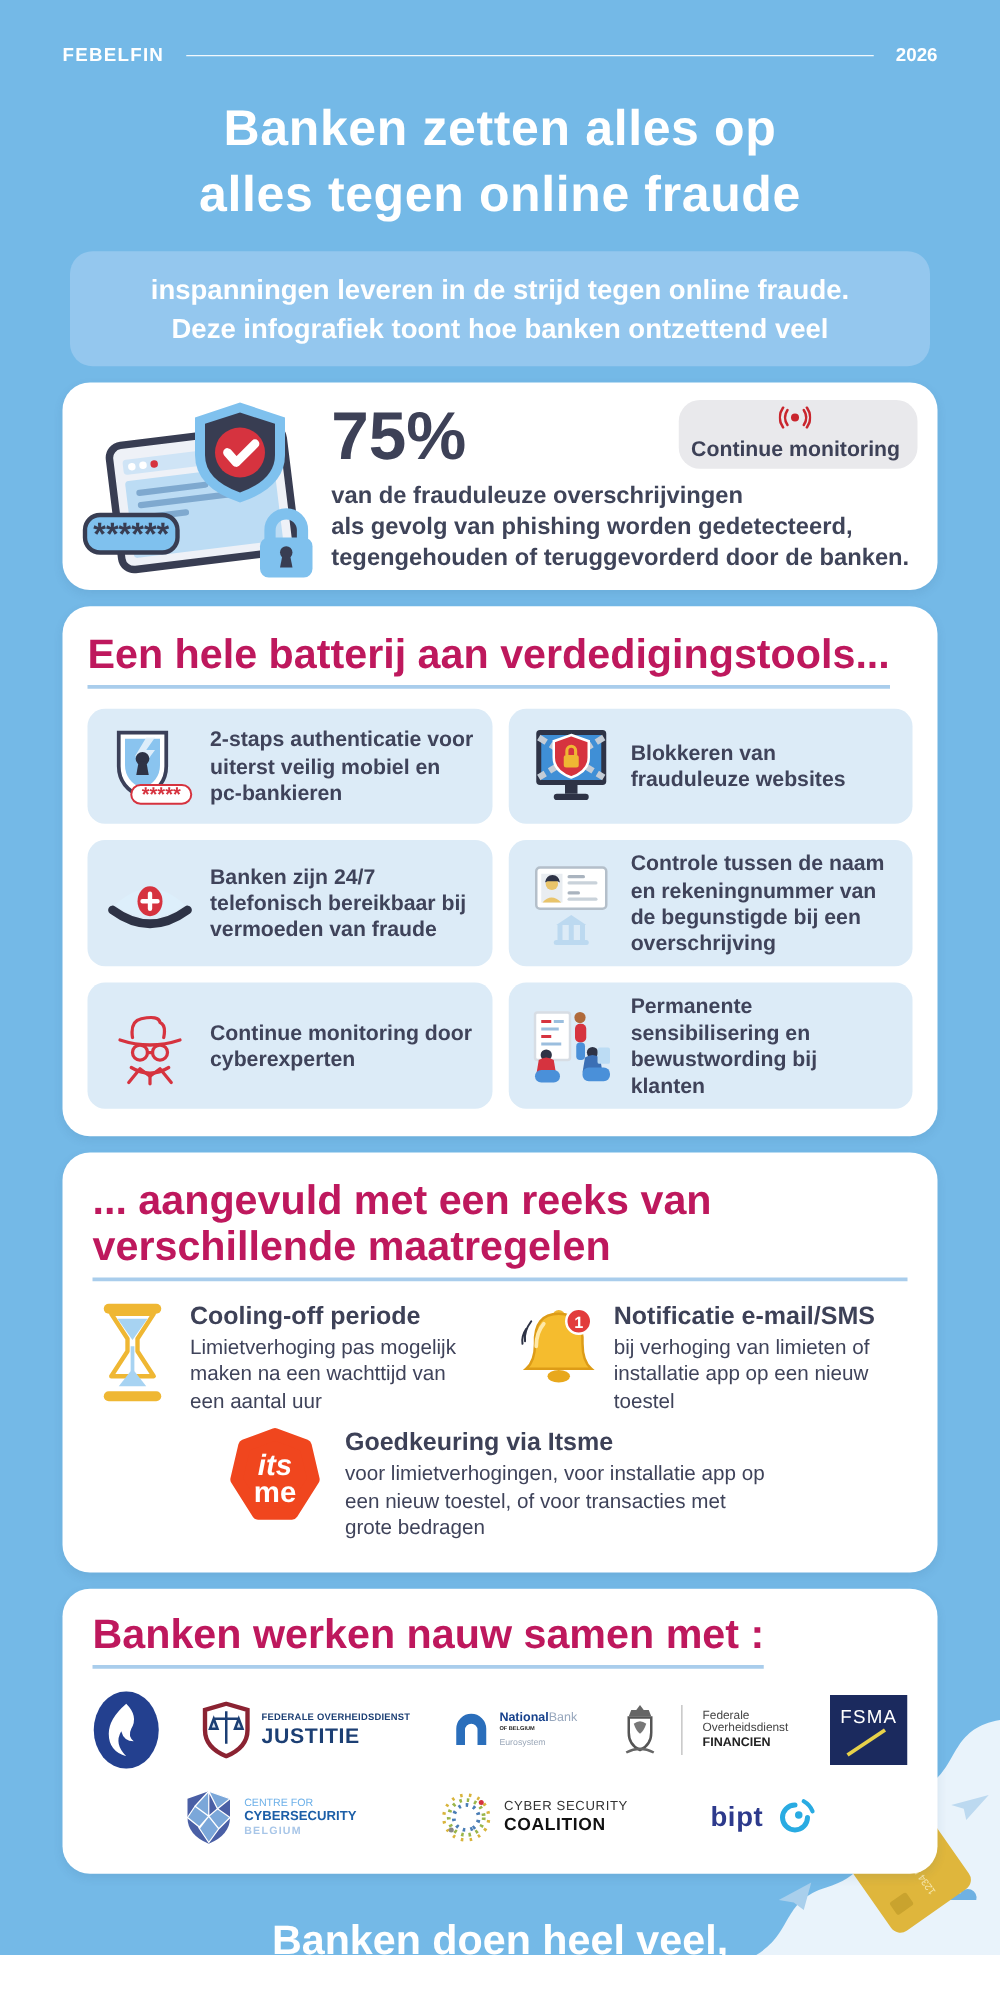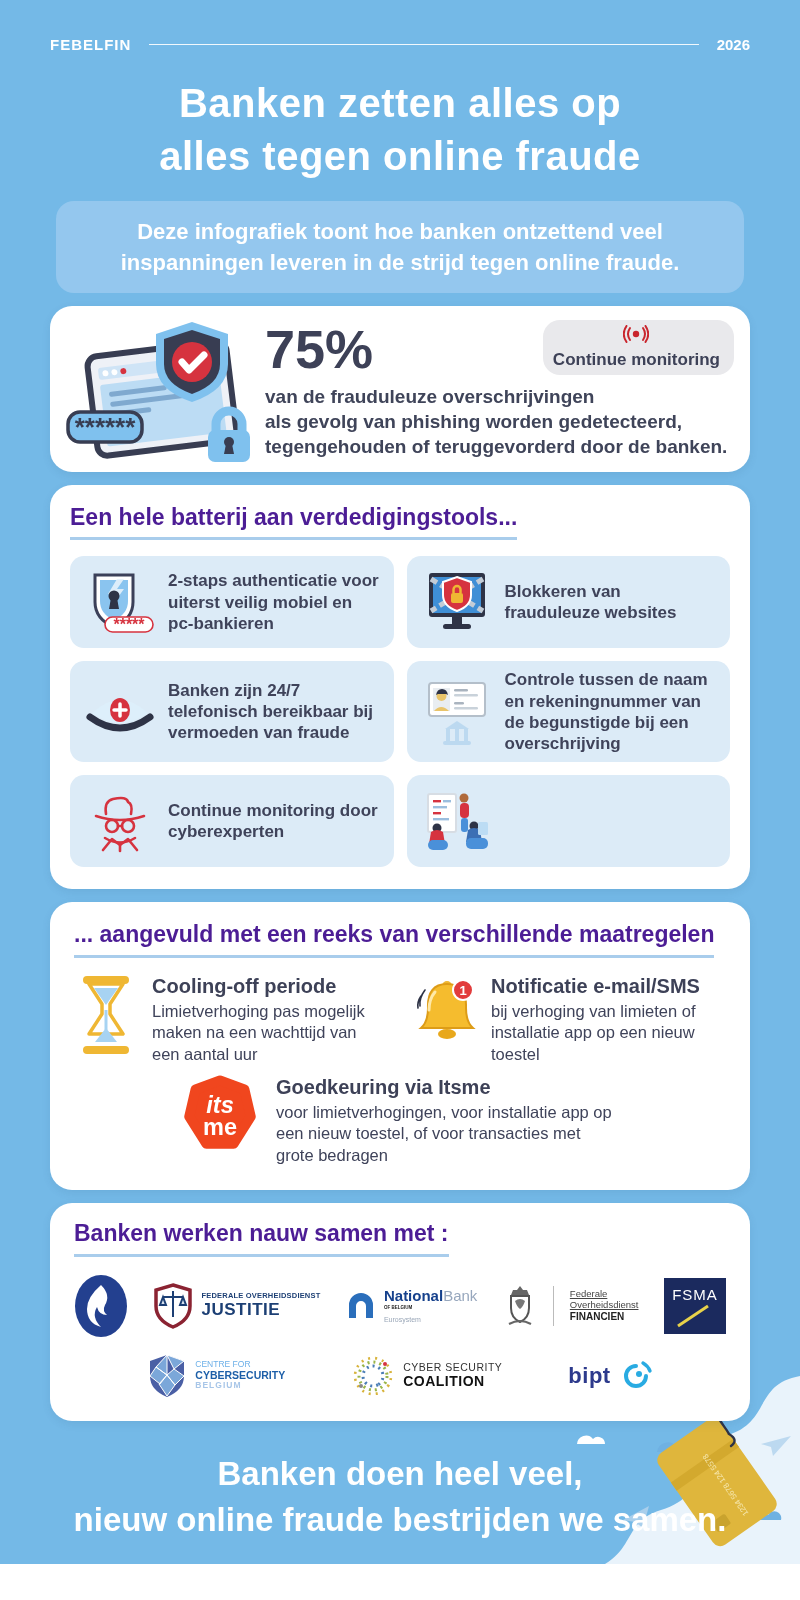--- a/index.html
+++ b/index.html
@@ -14,21 +14,21 @@
   .hdr .year{font-size:15px;font-weight:700;}
 
   
   .title{margin-top:24px;text-align:center;color:#fff;font-size:40px;font-weight:700;line-height:1.32;letter-spacing:.5px;}
 
   
   .subbox{margin:18px 6px 0;background:#94c7ee;border-radius:18px;padding:15px 30px;text-align:center;color:#fff;font-size:22px;font-weight:600;line-height:1.42;}
 
   
   .card{background:#fff;border-radius:22px;margin-top:13px;box-shadow:0 3px 8px rgba(40,80,120,.10);}
-  .card-h{color:#4c1d95;font-size:23px;font-weight:700;display:inline-block;border-bottom:3px solid #a9cdec;padding-bottom:7px;line-height:1.1;}
+  .card-h{color:#be185d;font-size:33px;font-weight:700;display:inline-block;border-bottom:3px solid #a9cdec;padding-bottom:7px;line-height:1.1;}
 
   
   .stat{position:relative;height:166px;}
   .stat-ill{position:absolute;left:14px;top:8px;}
   .stat-badge{position:absolute;right:16px;top:14px;background:#e9e9ec;border-radius:17px;padding:5px 14px 5px 10px;display:flex;align-items:center;gap:7px;color:#3d4157;font-size:17px;font-weight:600;flex-direction:column;}
   .stat-body{margin-left:215px;padding:16px 150px 0 0;}
   .stat-pct{color:#3d4157;font-size:54px;font-weight:700;line-height:1;}
   .stat-lines{margin-top:8px;color:#3f4459;font-size:19px;font-weight:600;line-height:1.32;white-space:nowrap;}
 
   
@@ -48,27 +48,27 @@
   .itsme-row{display:flex;gap:16px;margin:10px auto 0;width:440px;}
 
   
   .partners{padding:18px 24px 22px;}
   .prow1{display:flex;align-items:center;justify-content:space-between;margin-top:18px;}
   .prow2{display:flex;align-items:center;justify-content:center;gap:66px;margin-top:16px;}
   .logo{display:flex;align-items:center;gap:8px;}
   .ltxt{line-height:1.12;}
   .jus-top{font-size:7.5px;font-weight:800;color:#1c3f74;letter-spacing:.2px;}
   .jus-name{font-size:17px;font-weight:800;color:#1c3f74;letter-spacing:.5px;}
-  .nbb-line{font-size:15px;}
+  .nbb-line{font-size:10px;}
   .nbb-b{font-weight:800;color:#16418c;}
   .nbb-l{color:#97a7bd;}
   .nbb-sub{font-size:4.5px;font-weight:800;color:#222;}
   .nbb-foot{font-size:7px;color:#9aa7b8;margin-top:6px;}
   .fin-sep{width:1px;height:40px;background:#bbb;margin:0 8px;}
-  .fin-l{font-size:9.5px;color:#444;text-decoration:underline;}
+  .fin-l{font-size:9.5px;color:#444;}
   .fin-b{font-size:10px;font-weight:800;color:#222;}
   .ccb-1{font-size:8.5px;color:#6db0e8;font-weight:400;}
   .ccb-2{font-size:10.5px;color:#1d5fa8;font-weight:800;}
   .ccb-3{font-size:8.5px;color:#a8c6e8;font-weight:700;letter-spacing:1px;}
   .csc-1{font-size:10.5px;color:#333;letter-spacing:.5px;}
   .csc-2{font-size:14px;color:#111;font-weight:800;letter-spacing:.5px;}
   .bipt-t{font-size:22px;font-weight:800;color:#2d3a8c;letter-spacing:.5px;}
 
   
   .foot{margin-top:30px;text-align:center;color:#fff;font-size:33px;font-weight:700;line-height:1.42;}
@@ -87,22 +87,22 @@
       <span class="rule"></span>
       <span class="year">2026</span>
     </div>
 
     <div class="title">
       <div>Banken zetten alles op</div>
       <div>alles tegen online fraude</div>
     </div>
 
     <div class="subbox">
+      <div>inspanningen leveren in de strijd tegen online fraude.</div>
       <div>Deze infografiek toont hoe banken ontzettend veel</div>
-      <div>inspanningen leveren in de strijd tegen online fraude.</div>
     </div>
 
     <div class="card stat">
       <svg class="stat-ill" width="190" height="150" viewBox="0 0 190 150">
         <g transform="rotate(-7 95 85)">
           <rect x="28" y="35" width="140" height="100" rx="10" fill="#eef1f7" stroke="#383d52" stroke-width="6"></rect>
           <rect x="38" y="47" width="120" height="12" rx="3" fill="#cfe4f6"></rect>
           <circle cx="45" cy="53" r="3" fill="#fff"></circle>
             <circle cx="54" cy="53" r="3" fill="#fff"></circle>
             <circle cx="63" cy="53" r="3" fill="#d6333f"></circle>
@@ -245,20 +245,21 @@
             <rect x="39" y="32" width="7" height="14" rx="3" fill="#4a90d9"></rect>
             <circle cx="15" cy="42" r="4.5" fill="#2e3346"></circle>
             <path d="M9 46 q6 -4 12 0 l2 12 h-16 z" fill="#d6333f"></path>
             <rect x="6" y="54" width="20" height="10" rx="5" fill="#4a90d9"></rect>
             <circle cx="52" cy="40" r="4.5" fill="#2e3346"></circle>
             <path d="M46 44 q6 -4 12 0 l2 12 h-16 z" fill="#3b6fb5"></path>
             <rect x="44" y="52" width="22" height="11" rx="5" fill="#4a90d9"></rect>
             <rect x="56" y="36" width="10" height="13" rx="1.5" fill="#bcdcf4"></rect>
           </svg>
             </span>
+          <span class="txt">Permanente sensibilisering en bewustwording bij klanten</span>
         </div>
 
       </div>
     </div>
 
     <div class="card meas">
       <span class="card-h">... aangevuld met een reeks van verschillende maatregelen</span>
       <div class="mgrid">
 
         <div class="mitem">

